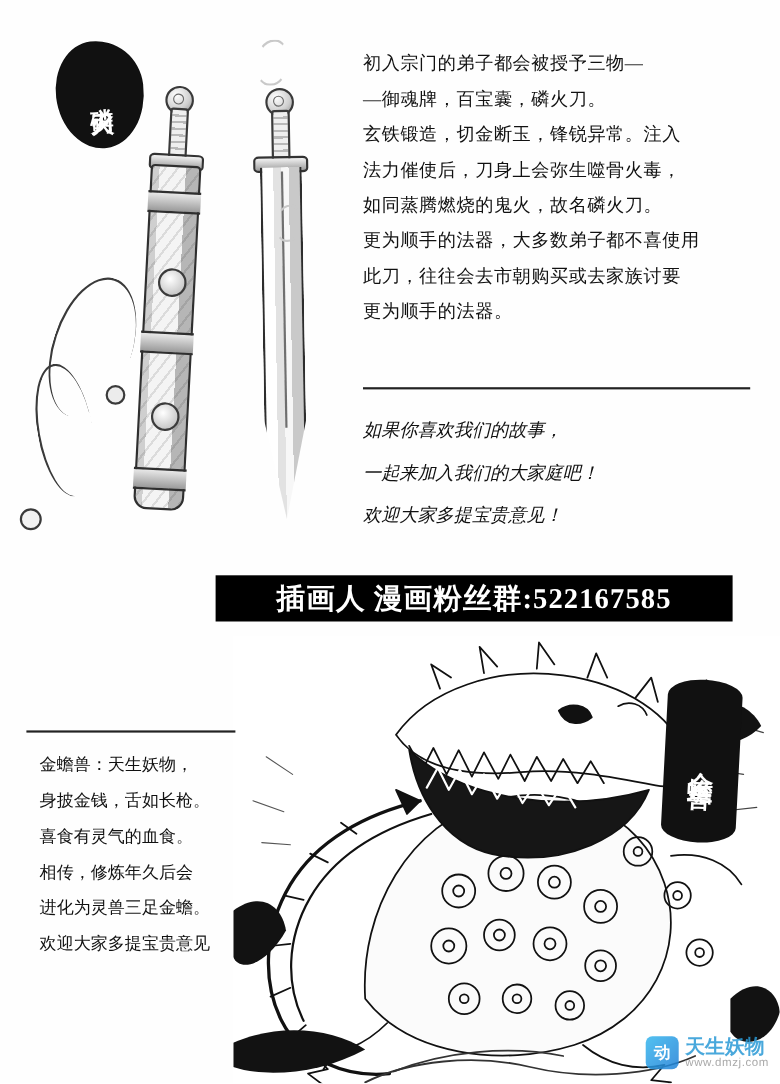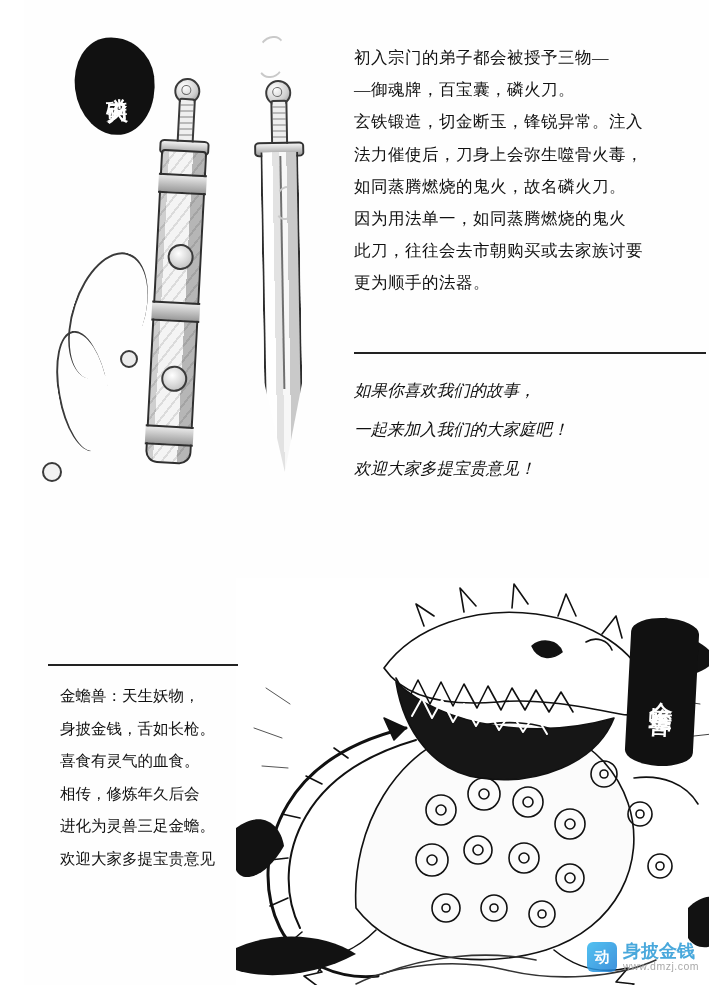--- a/index.html
+++ b/index.html
@@ -12,21 +12,20 @@
     height: 985px;
     position: relative;
     overflow: hidden;
     font-family: "Liberation Sans", sans-serif;
     color: #111;
   }
   .page {
     position: absolute;
     inset: 0;
     background: #fefefe;
-    margin-left: 24px;
   }
 
   
   .top-art {
     position: absolute;
     left: 0;
     top: 0;
     width: 320px;
     height: 500px;
   }
@@ -366,33 +365,36 @@
     <div class="smoke" style="left:232px; top:36px;"></div>
     <div class="smoke" style="left:250px; top:186px; width:20px; height:30px;"></div>
   </div>
 
   <div class="top-text para-main">
     <div>初入宗门的弟子都会被授予三物—</div>
     <div>—御魂牌，百宝囊，磷火刀。</div>
     <div>玄铁锻造，切金断玉，锋锐异常。注入</div>
     <div>法力催使后，刀身上会弥生噬骨火毒，</div>
     <div>如同蒸腾燃烧的鬼火，故名磷火刀。</div>
-    <div>因为用法单一，如同蒸腾燃烧的鬼火</div>
+    <div>更为顺手的法器，大多数弟子都不喜使用</div>
     <div>此刀，往往会去市朝购买或去家族讨要</div>
     <div>更为顺手的法器。</div>
   </div>
 
   <div class="divider"></div>
 
   <div class="invite">
     <div>如果你喜欢我们的故事，</div>
     <div>一起来加入我们的大家庭吧！</div>
     <div>欢迎大家多提宝贵意见！</div>
   </div>
 
+  <div class="banner">
+    <span>插画人 漫画粉丝群:522167585</span>
+  </div>
 
   <div class="beast-art">
     <svg width="497" height="407" viewBox="0 0 497 407" xmlns="http://www.w3.org/2000/svg">
       <rect width="497" height="407" fill="#ffffff"></rect>
       <g stroke="#111" fill="none" stroke-width="1.6" stroke-linecap="round" stroke-linejoin="round">
 
         <path d="M120 330 C115 250 160 170 235 150 C300 132 370 160 392 225 C412 285 380 350 310 372 C245 392 160 382 120 330 Z" fill="#fbfbfb"></path>
 
         <path d="M148 90 C178 48 240 28 300 36 C358 44 398 72 412 108 C420 128 404 140 384 136 C344 128 300 120 262 124 C214 128 170 122 148 90 Z" fill="#ffffff"></path>
 
@@ -474,18 +476,18 @@
     <div>身披金钱，舌如长枪。</div>
     <div>喜食有灵气的血食。</div>
     <div>相传，修炼年久后会</div>
     <div>进化为灵兽三足金蟾。</div>
     <div>欢迎大家多提宝贵意见</div>
   </div>
 
   <div class="watermark">
     <div class="wm-badge">动</div>
     <div class="wm-texts">
-      <div class="wm-title">身披金钱</div>
+      <div class="wm-title">天生妖物</div>
       <div class="wm-sub">www.dmzj.com</div>
     </div>
   </div>
 
 </div>
 
 </body></html>

